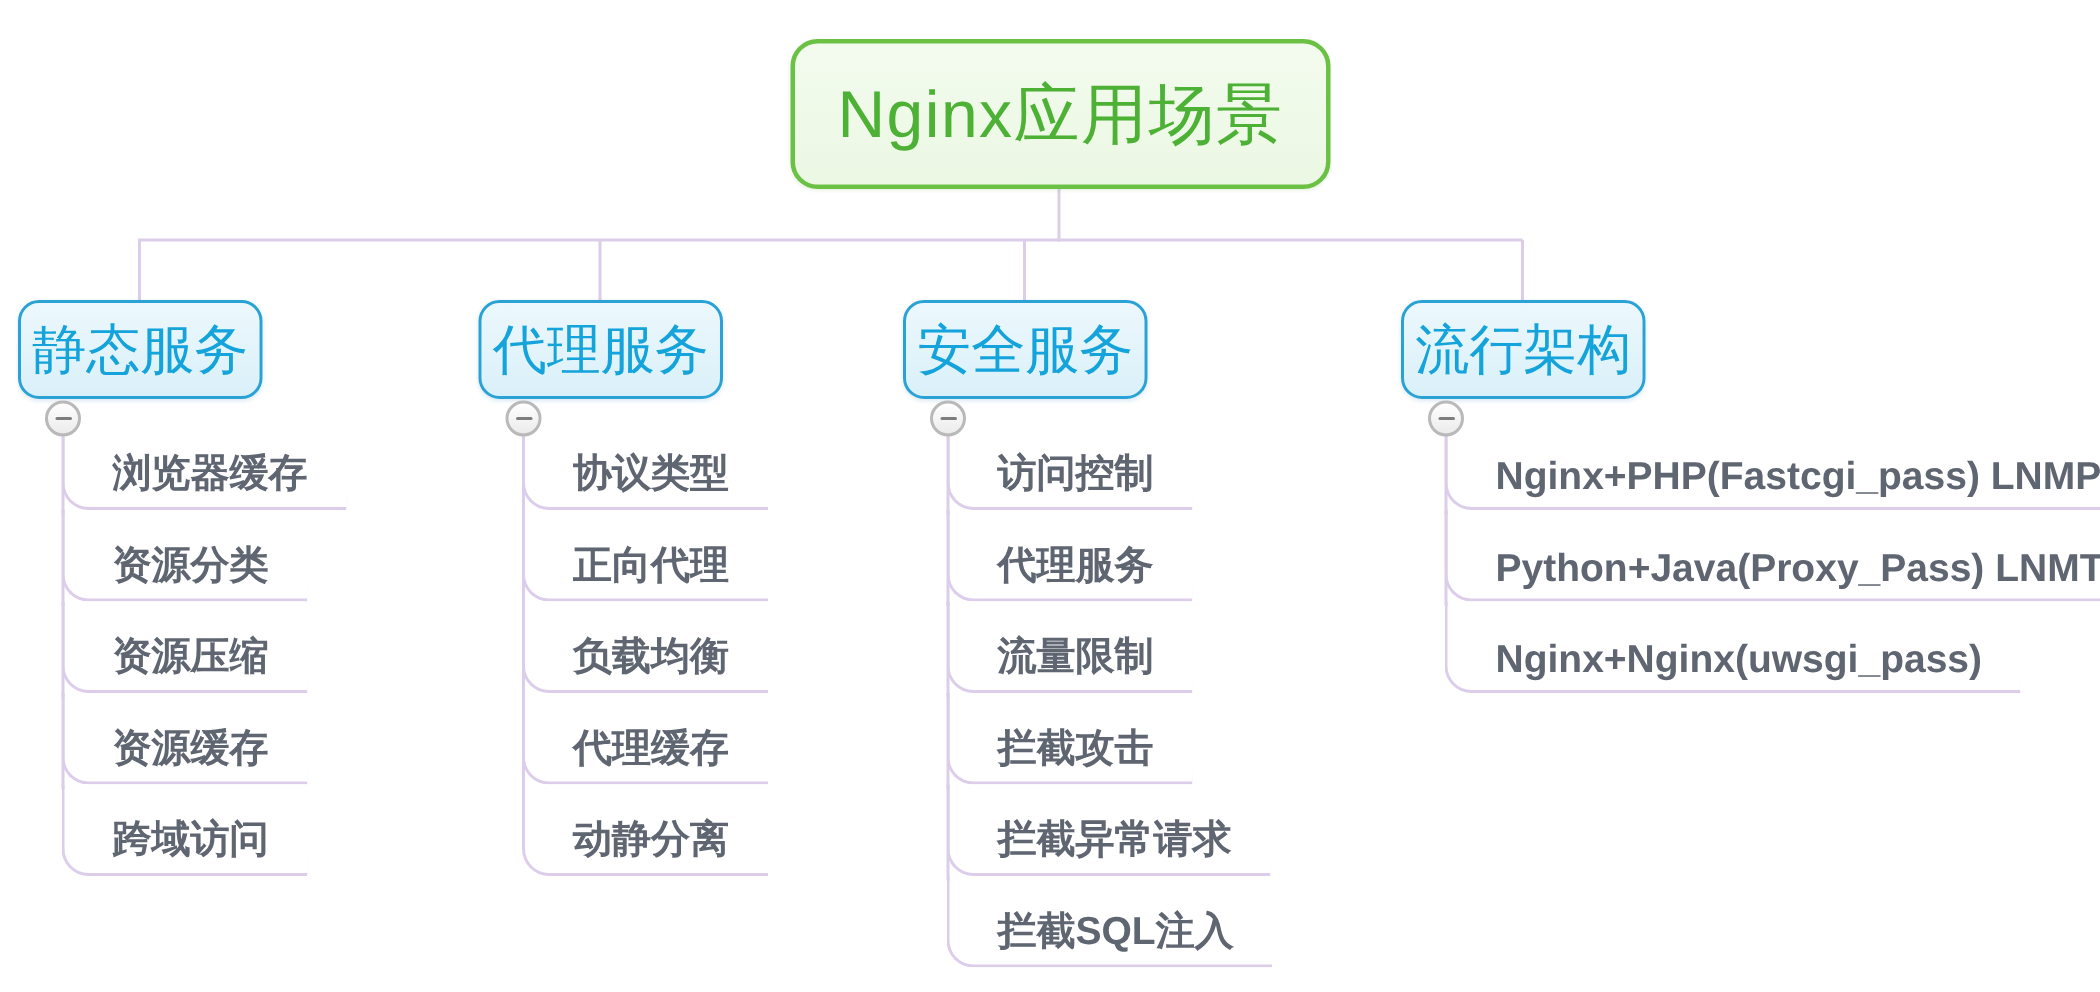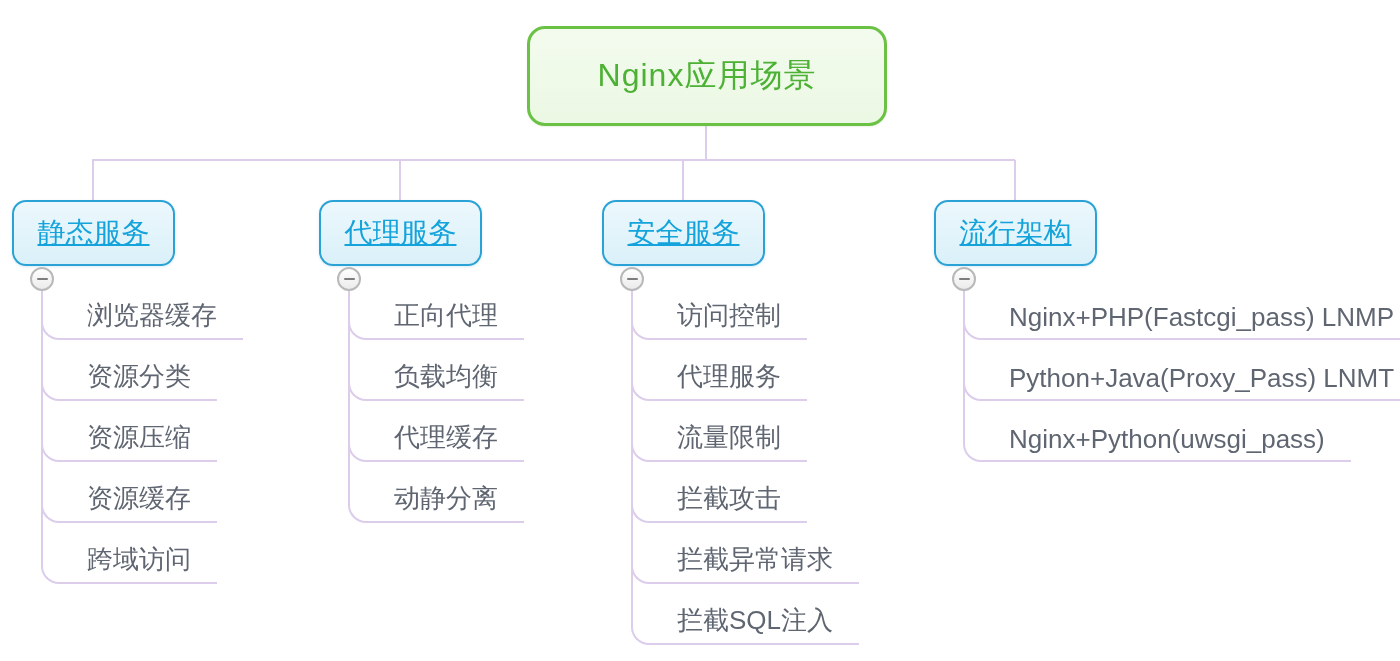--- a/index.html
+++ b/index.html
@@ -29,21 +29,21 @@
     left: 527px; top: 26px;
     width: 360px; height: 100px;
     box-sizing: border-box;
     border: 3.5px solid #6ac143;
     border-radius: 18px;
     background: linear-gradient(180deg, #f3fbee 0%, #ebf8e3 100%);
     display: flex; align-items: center; justify-content: center;
     box-shadow: 0 1px 2px rgba(120,180,90,0.15);
   }
   .root-label {
-    font-size: 32px;
+    font-size: 44px;
     color: #4db135;
     letter-spacing: 1px;
     white-space: nowrap;
   }
 
   
   .branch { position: absolute; top: 200px; }
   .branch.b0 { left: 12px; }
   .branch.b1 { left: 319px; }
   .branch.b2 { left: 602px; }
@@ -55,24 +55,23 @@
     width: 163px; height: 66px;
     box-sizing: border-box;
     border: 2.5px solid #2ba2d5;
     border-radius: 14px;
     background: linear-gradient(180deg, #ecf8fd 0%, #daf0f9 100%);
     display: flex; align-items: center; justify-content: center;
     box-shadow: 0 1px 3px rgba(60,140,190,0.18);
     z-index: 1;
   }
   .branch-label {
-    font-size: 28px;
+    font-size: 36px;
     color: #14a3da;
     white-space: nowrap;
-    text-decoration: underline;
   }
 
   
   .collapse-btn {
     position: absolute;
     left: 18px; top: 67px;
     width: 24px; height: 24px;
     box-sizing: border-box;
     border: 2px solid #b9b9b9;
     border-radius: 50%;
@@ -97,21 +96,22 @@
     flex-direction: column;
     align-items: flex-start;
     z-index: 2;
   }
   li.child {
     position: relative;
     height: 61px;
     box-sizing: border-box;
     display: flex;
     align-items: flex-end;
-    padding: 0 26px 0 46px;
+    padding: 0 26px 0 34px;
+    font-weight: bold;
   }
   
   li.child::before {
     content: "";
     position: absolute;
     left: 0; top: 0; right: 0; bottom: 0;
     border-left: 2.5px solid #dccdeb;
     border-bottom: 2.5px solid #dccdeb;
     border-bottom-left-radius: 18px;
     pointer-events: none;
@@ -178,20 +178,23 @@
 
     <div class="branch b1">
       <div class="branch-box">
         <span class="branch-label">代理服务</span>
       </div>
       <div class="collapse-btn">
         <span class="minus-icon"></span>
       </div>
       <ul class="children">
           <li class="child">
+            <span class="child-label">协议类型</span>
+          </li>
+          <li class="child">
             <span class="child-label">正向代理</span>
           </li>
           <li class="child">
             <span class="child-label">负载均衡</span>
           </li>
           <li class="child">
             <span class="child-label">代理缓存</span>
           </li>
           <li class="child">
             <span class="child-label">动静分离</span>
@@ -236,19 +239,19 @@
         <span class="minus-icon"></span>
       </div>
       <ul class="children">
           <li class="child">
             <span class="child-label">Nginx+PHP(Fastcgi_pass) LNMP</span>
           </li>
           <li class="child">
             <span class="child-label">Python+Java(Proxy_Pass) LNMT</span>
           </li>
           <li class="child">
-            <span class="child-label">Nginx+Python(uwsgi_pass)</span>
+            <span class="child-label">Nginx+Nginx(uwsgi_pass)</span>
           </li>
         </ul>
     </div>
   </div>
 
 </div>
 
 </body></html>

